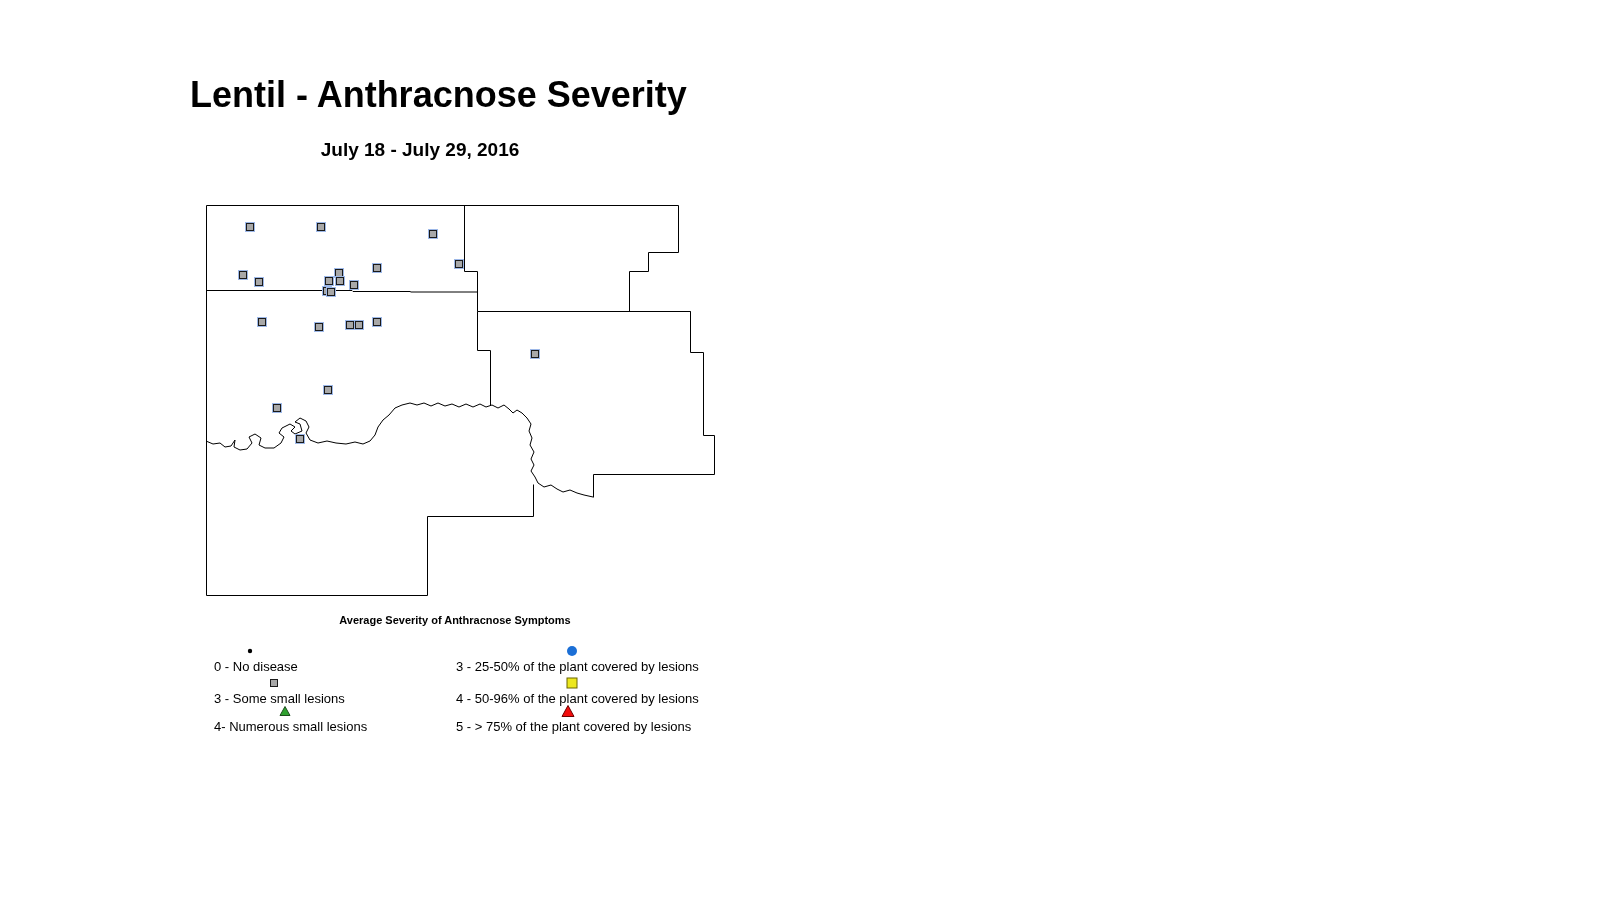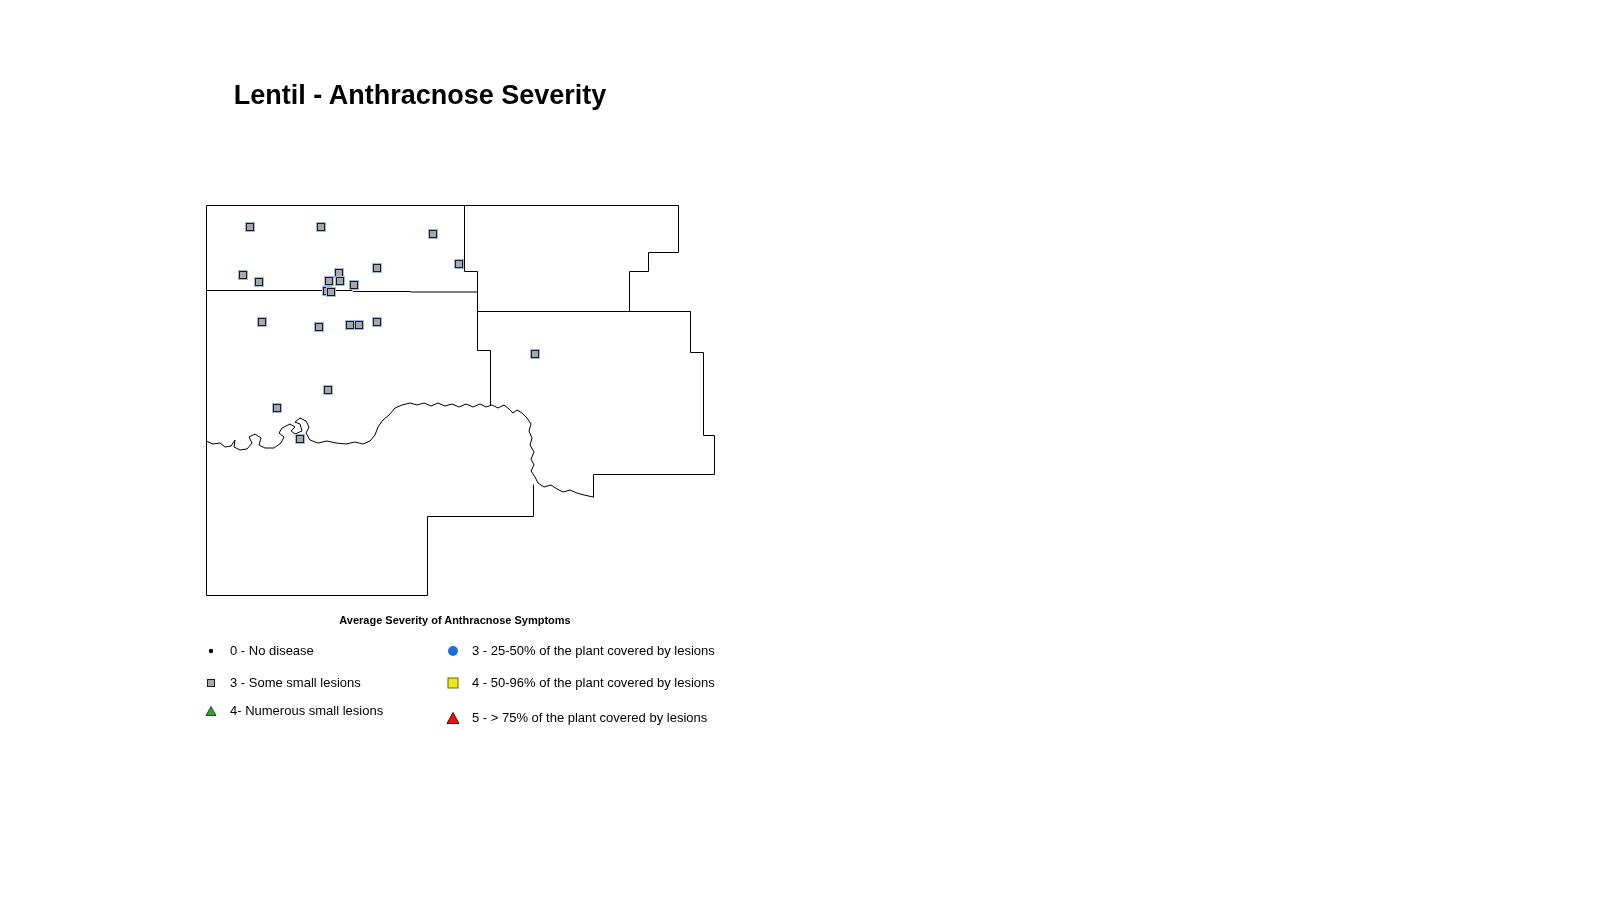--- a/index.html
+++ b/index.html
@@ -9,21 +9,21 @@
     height: 900px;
     background: #ffffff;
     overflow: hidden;
     font-family: "Liberation Sans", "DejaVu Sans", sans-serif;
     color: #000000;
   }
   .map-title {
     position: absolute;
     left: 190px; top: 77px; width: 460px;
     text-align: center;
-    font-size: 27px; font-weight: bold;
+    font-size: 36px; font-weight: bold;
     line-height: 36px;
     margin: 0;
     white-space: nowrap;
   }
   .map-subtitle {
     position: absolute;
     left: 190px; top: 138px; width: 460px;
     text-align: center;
     font-size: 19px; font-weight: bold;
     line-height: 23px;
@@ -45,35 +45,37 @@
     text-align: center;
     font-size: 11px; font-weight: bold;
     line-height: 17px;
     white-space: nowrap;
   }
   .lrow {
     position: absolute;
     display: flex;
     align-items: center;
     height: 16px;
+    flex-direction: column;
   }
   .lrow .sym { width: 16px; height: 16px; flex: 0 0 16px; }
   .lrow .ltext {
     margin-left: 11px;
     font-size: 13px;
     line-height: 16px;
     white-space: nowrap;
   }
 </style>
 </head>
 <body>
 
 <div class="canvas">
 
   <h1 class="map-title">Lentil - Anthracnose Severity</h1>
+  <h2 class="map-subtitle">July 18 - July 29, 2016</h2>
 
   <svg class="map-svg" width="520" height="400" viewBox="200 200 520 400">
     <g>
       <path class="boundary" d="M206.5,205.5 H678.5 V252.5 H648.5 V271.5 H629.5 V311.5 H690.5 V352.5 H703.5 V435.5 H714.5 V474.5 H593.5 V497.5 M206.5,205.5 V595.5 H427.5 V516.5 H533.5 V484.5"></path>
       <path class="boundary" d="M464.5,205.5 V271.5 H477.5 V311.5"></path>
       <path class="boundary" d="M477.5,311.5 V350.5 H490.5 V405.5"></path>
       <path class="boundary" d="M477.5,311.5 H690.5"></path>
       <path class="boundary" d="M206.5,290.5 H352 l1,1 H410 l1,0.5 H477.5"></path>
       <path class="boundary" d="M206,441 L213,444 220,443 225,447 231,446 235,440 234,447 240,450 247,449 252,443 249,437 255,434 261,438 259,445 265,448 274,448 281,443 284,437 279,433 282,428 290,424 295,427 291,431 295,434 302,431 300,424 295,422 300,418 306,421 309,427 306,433 310,440 318,443 327,441 336,443 346,444 355,442 363,444 370,441 375,435 378,427 383,420 389,415 395,408 402,405 410,403 417,405 424,403 431,406 438,403 445,406 452,404 459,407 466,404 473,407 480,404 486,407 492,405 498,408 504,405 509,409 513,413 517,410 522,413 527,418 531,424 529,431 532,438 530,445 534,452 531,459 534,465 531,471 535,477 538,483 544,487 551,485 557,489 563,492 570,490 577,493 584,495 593,497"></path>
     </g>
@@ -156,21 +158,21 @@
       <span class="ltext">3 - 25-50% of the plant covered by lesions</span>
     </div>
 
     <div class="lrow" style="left:445px; top:675px;">
       <svg class="sym" viewBox="0 0 16 16">
         <rect x="3" y="3" width="10" height="10" stroke-width="1" fill="#ece71d" stroke="#6b6600"></rect>
       </svg>
       <span class="ltext">4 - 50-96% of the plant covered by lesions</span>
     </div>
 
-    <div class="lrow" style="left:445px; top:703px;margin-top:7px;">
+    <div class="lrow" style="left:445px; top:703px;">
       <svg class="sym" viewBox="0 0 16 16">
         <polygon points="8,2.5 14,13.5 2,13.5" stroke-width="1" fill="#f20c0c" stroke="#6b0000"></polygon>
       </svg>
       <span class="ltext">5 - &gt; 75% of the plant covered by lesions</span>
     </div>
   </div>
 
 </div>
 
 </body></html>

